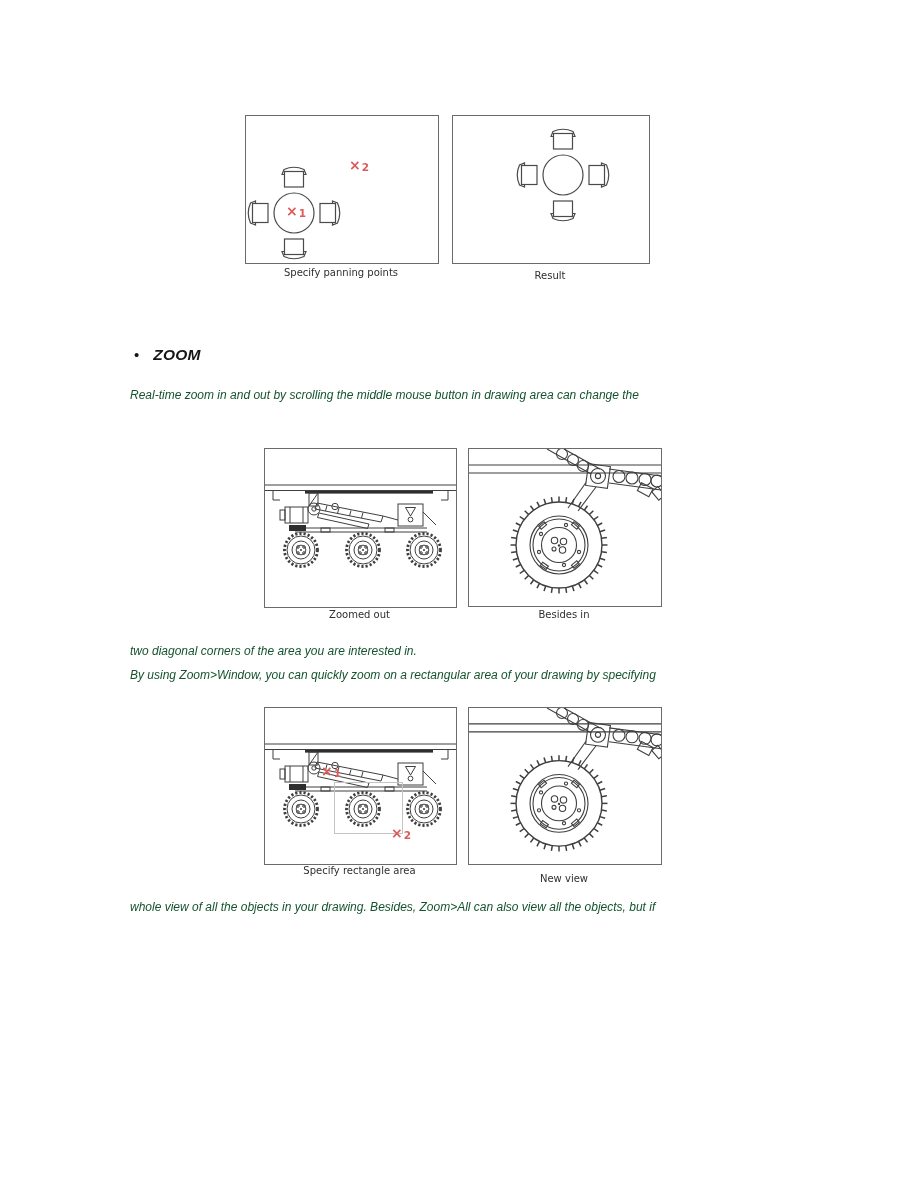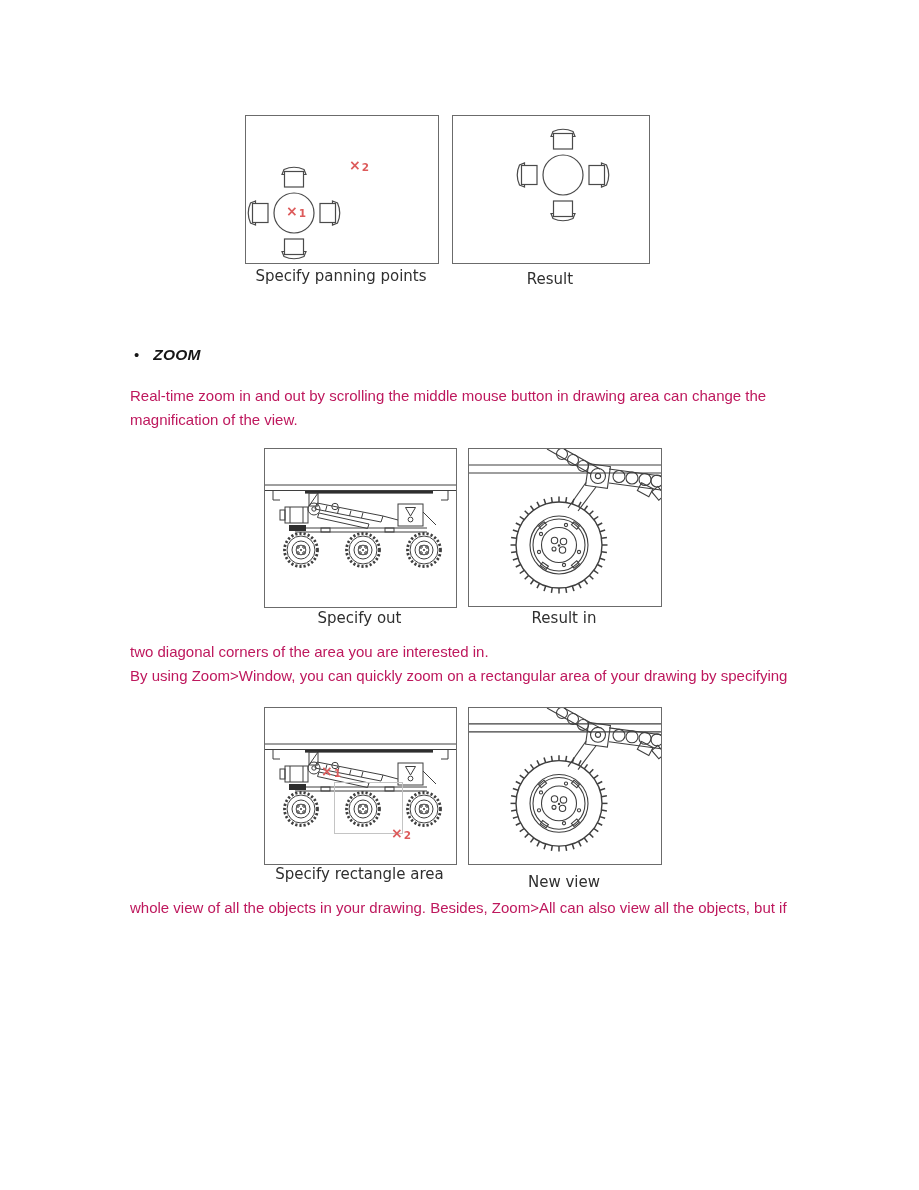--- a/index.html
+++ b/index.html
@@ -10,36 +10,36 @@
   .figbox{position:absolute;border:1px solid #6b6b6b;background:#fff;overflow:hidden;}
   #f1l{left:245px;top:115px;width:192px;height:147px;}
   #f1r{left:452px;top:115px;width:196px;height:147px;}
   #f2l{left:264px;top:448px;width:191px;height:158px;}
   #f2r{left:468px;top:448px;width:192px;height:157px;}
   #f3l{left:264px;top:707px;width:191px;height:156px;}
   #f3r{left:468px;top:707px;width:192px;height:156px;}
   svg.fig{width:100%;height:100%;display:block;}
 
   
-  .caption{position:absolute;font-family:"DejaVu Sans",sans-serif;font-size:15px;
+  .caption{position:absolute;font-family:"DejaVu Sans",sans-serif;font-size:10px;
            color:#2f2f2f;text-align:center;}
   #cap-f1l{left:245px;top:267px;width:192px;}
   #cap-f1r{left:452px;top:270px;width:196px;}
   #cap-f2l{left:264px;top:609px;width:191px;}
   #cap-f2r{left:468px;top:609px;width:192px;}
   #cap-f3l{left:264px;top:865px;width:191px;}
   #cap-f3r{left:468px;top:865px;width:192px;margin-top:8px;}
 
   
   .heading{position:absolute;left:134px;top:345px;display:flex;align-items:center;
            gap:14px;color:#161616;}
   .heading .bullet{font-size:15px;line-height:20px;}
   .heading .htext{font-weight:bold;font-size:15.5px;letter-spacing:.2px;line-height:20px;font-style:italic;}
-  .para{position:absolute;left:130px;font-size:15px;line-height:23.6px;
-        color:#be185d;white-space:nowrap;}
+  .para{position:absolute;left:130px;font-size:12px;line-height:23.6px;
+        color:#14532d;white-space:nowrap;font-style:italic;}
   #p1{top:384px;} #p2{top:640px;} #p3{top:896px;}
 
   
   .marker{position:absolute;color:#dd5b5b;display:flex;align-items:flex-start;line-height:1;
           font-family:"DejaVu Sans",sans-serif;font-weight:bold;}
   .marker .sym{font-size:14px;}
   .marker .num{font-size:10.5px;margin-top:4px;margin-left:1px;}
   #mk-f1-1{left:40px;top:88px;}
   #mk-f1-2{left:103px;top:42px;}
   #mk-f3-1{left:56px;top:56px;}
@@ -228,35 +228,34 @@
   <div class="caption" id="cap-f1l">Specify panning points</div>
   <div class="caption" id="cap-f1r">Result</div>
 
   <div class="heading">
     <span class="bullet">•</span>
     <span class="htext">ZOOM</span>
   </div>
 
   <div class="para" id="p1">
     <div>Real-time zoom in and out by scrolling the middle mouse button in drawing area can change the</div>
-    <div>magnification of the view.</div>
   </div>
 
   <div class="figbox" id="f2l">
     <svg class="fig" viewBox="0 0 191 158" preserveAspectRatio="none">
       <use href="#vehicle"></use>
     </svg>
   </div>
   <div class="figbox" id="f2r">
     <svg class="fig" viewBox="0 0 192 157" preserveAspectRatio="none">
       <use href="#wheelclose"></use>
     </svg>
   </div>
-  <div class="caption" id="cap-f2l">Specify out</div>
-  <div class="caption" id="cap-f2r">Result in</div>
+  <div class="caption" id="cap-f2l">Zoomed out</div>
+  <div class="caption" id="cap-f2r">Besides in</div>
 
   <div class="para" id="p2">
     <div>two diagonal corners of the area you are interested in.</div>
     <div>By using Zoom&gt;Window, you can quickly zoom on a rectangular area of your drawing by specifying</div>
   </div>
 
   <div class="figbox" id="f3l">
     <svg class="fig" viewBox="0 0 191 156" preserveAspectRatio="none">
       <use href="#vehicle"></use>
     </svg>

